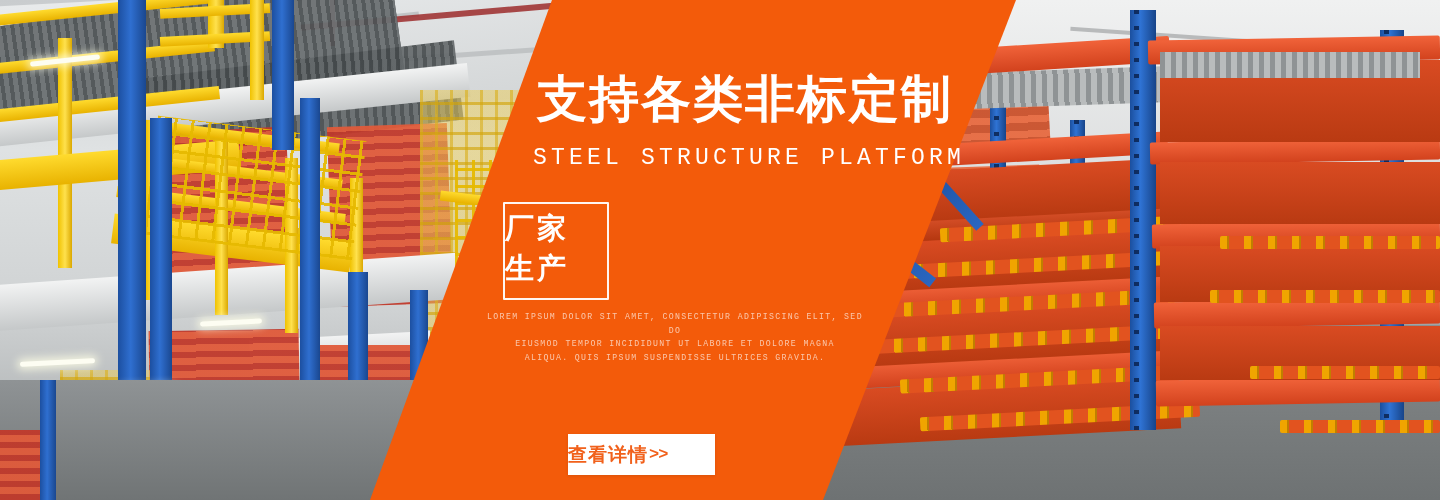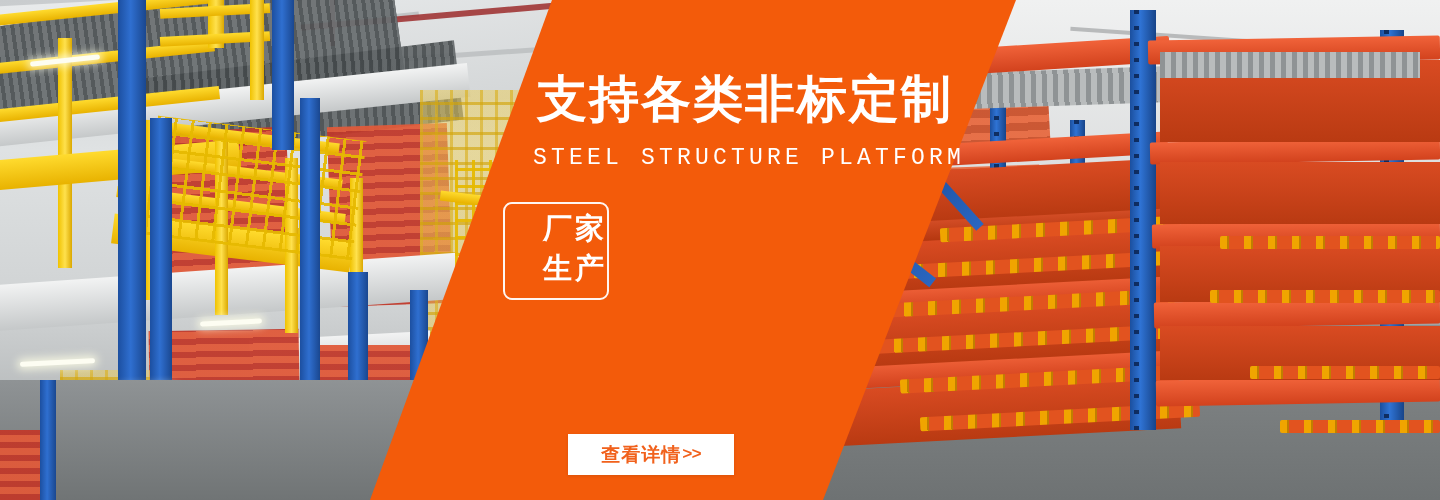--- a/index.html
+++ b/index.html
@@ -174,34 +174,34 @@
   .subtitle {
     position: absolute; left: 153px; top: 144px; width: 390px;
     font-size: 23px; color: #fff; letter-spacing: 4.2px;
     line-height: 28px; white-space: nowrap;
   }
   .badges {
     position: absolute; left: 123px; top: 202px; display: flex; gap: 30px;
   }
   .badge {
     width: 106px; height: 98px; border: 2px solid rgba(255,255,255,.95);
-    border-radius: 9px; color: #fff; display: flex; flex-direction: column;
-    align-items: flex-end; justify-content: center;
+    border-radius: 1px; color: #fff; display: flex; flex-direction: column;
+    align-items: flex-start; justify-content: center;
   }
   .badge-line {
     font-size: 29px; font-weight: bold; line-height: 40px; letter-spacing: 3px;
   }
   .lorem {
     position: absolute; left: 100px; top: 310px; width: 390px;
     text-align: center; font-size: 8.2px; color: rgba(255,255,255,.66);
     letter-spacing: 1.35px; line-height: 13.5px; text-transform: uppercase;
   }
   .cta {
-    position: absolute; left: 188px; top: 434px; width: 166px; height: 41px;
-    background: #fff; display: flex; align-items: center; justify-content: center;
+    position: absolute; left: 188px; top: 434px; width: 147px; height: 41px;
+    background: #fff; display: flex; align-items: center; 
     cursor: pointer; box-shadow: 0 1px 3px rgba(0,0,0,.10);
   }
   .cta-text { font-size: 19px; font-weight: bold; color: #f1611c; letter-spacing: 1px; }
   .cta-arrow { font-size: 17px; font-weight: bold; color: #f1611c; letter-spacing: -1px; margin-left: 1px; }
 </style>
 </head>
 <body>
 
 <div class="banner">
 
@@ -342,20 +342,25 @@
     <div class="title">支持各类非标定制</div>
     <div class="subtitle">STEEL STRUCTURE PLATFORM</div>
 
     <div class="badges">
       <div class="badge">
         <span class="badge-line">厂家</span>
         <span class="badge-line">生产</span>
       </div>
     </div>
 
+    <div class="lorem">
+      <div>LOREM IPSUM DOLOR SIT AMET, CONSECTETUR ADIPISCING ELIT, SED DO</div>
+      <div>EIUSMOD TEMPOR INCIDIDUNT UT LABORE ET DOLORE MAGNA</div>
+      <div>ALIQUA. QUIS IPSUM SUSPENDISSE ULTRICES GRAVIDA.</div>
+    </div>
 
     <div class="cta">
       <span class="cta-text" style="color: rgb(241, 97, 28);">查看详情</span>
       <span class="cta-arrow" style="color: rgb(241, 97, 28);">&gt;&gt;</span>
     </div>
   </div>
 
 </div>
 
 </body></html>

